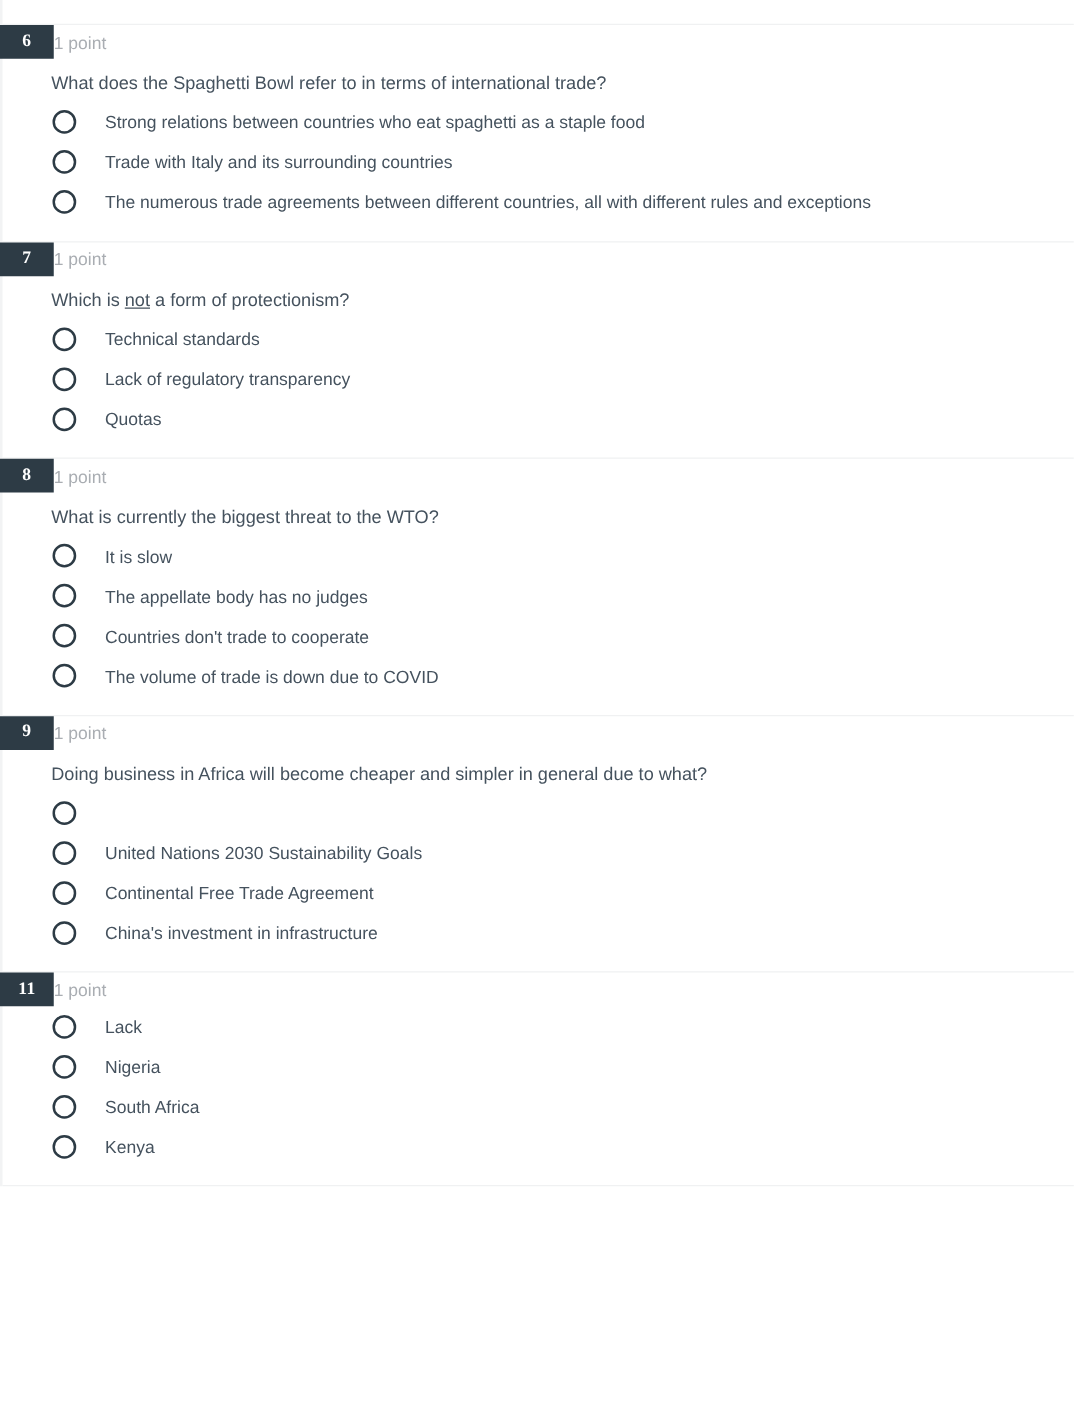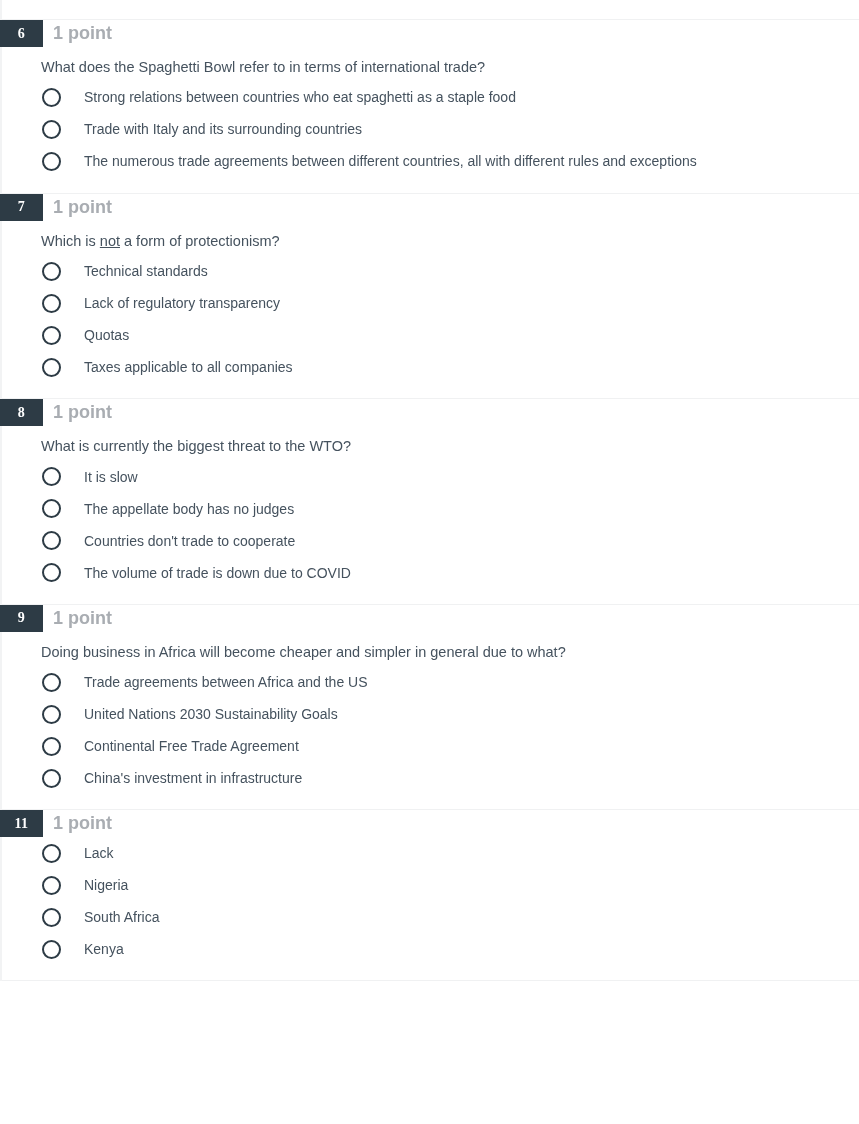--- a/index.html
+++ b/index.html
@@ -50,24 +50,24 @@
     font-weight: 700;
     display: flex;
     align-items: center;
     justify-content: center;
     letter-spacing: 0.3px;
     font-family: "Liberation Serif", serif;
   }
   .q-points {
     display: flex;
     align-items: center;
-    padding-left: 10px;
-    font-size: 18px;
+    padding-left: 0;
+    font-size: 14px;
     color: #a9adb2;
-    font-weight: 700;
+    font-weight: 400;
   }
 
   .q-text {
     font-size: 14.5px;
     line-height: 1.35;
     color: #45525e;
     padding: 11px 0 4px 39px;
     font-weight: 400;
   }
   .q-text u { text-decoration: underline; }
@@ -143,24 +143,20 @@
             <span class="answer-label">Technical standards</span>
           </li>
           <li class="answer-row">
             <span class="radio"></span>
             <span class="answer-label">Lack of regulatory transparency</span>
           </li>
           <li class="answer-row">
             <span class="radio"></span>
             <span class="answer-label">Quotas</span>
           </li>
-          <li class="answer-row">
-            <span class="radio"></span>
-            <span class="answer-label">Taxes applicable to all companies</span>
-          </li>
         </ul>
       </div>
       <div class="q-sep"></div>
       <div class="q-block">
         <div class="q-header">
           <div class="q-number">8</div>
           <div class="q-points">1 point</div>
         </div>
         <div class="q-text"><span>What is currently the biggest threat to the WTO?</span></div>
         <ul class="answers">
@@ -185,21 +181,20 @@
       <div class="q-sep"></div>
       <div class="q-block">
         <div class="q-header">
           <div class="q-number">9</div>
           <div class="q-points">1 point</div>
         </div>
         <div class="q-text"><span>Doing business in Africa will become cheaper and simpler in general due to what?</span></div>
         <ul class="answers">
           <li class="answer-row">
             <span class="radio"></span>
-            <span class="answer-label">Trade agreements between Africa and the US</span>
           </li>
           <li class="answer-row">
             <span class="radio"></span>
             <span class="answer-label">United Nations 2030 Sustainability Goals</span>
           </li>
           <li class="answer-row">
             <span class="radio"></span>
             <span class="answer-label">Continental Free Trade Agreement</span>
           </li>
           <li class="answer-row">

